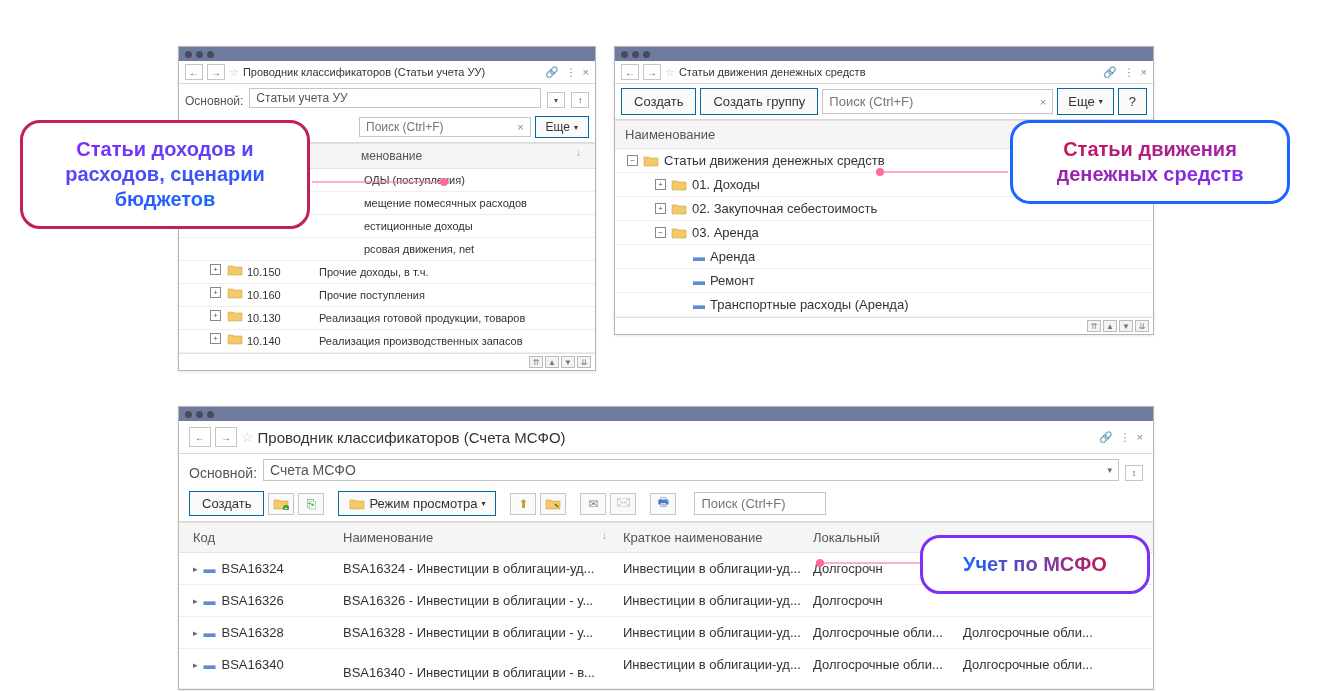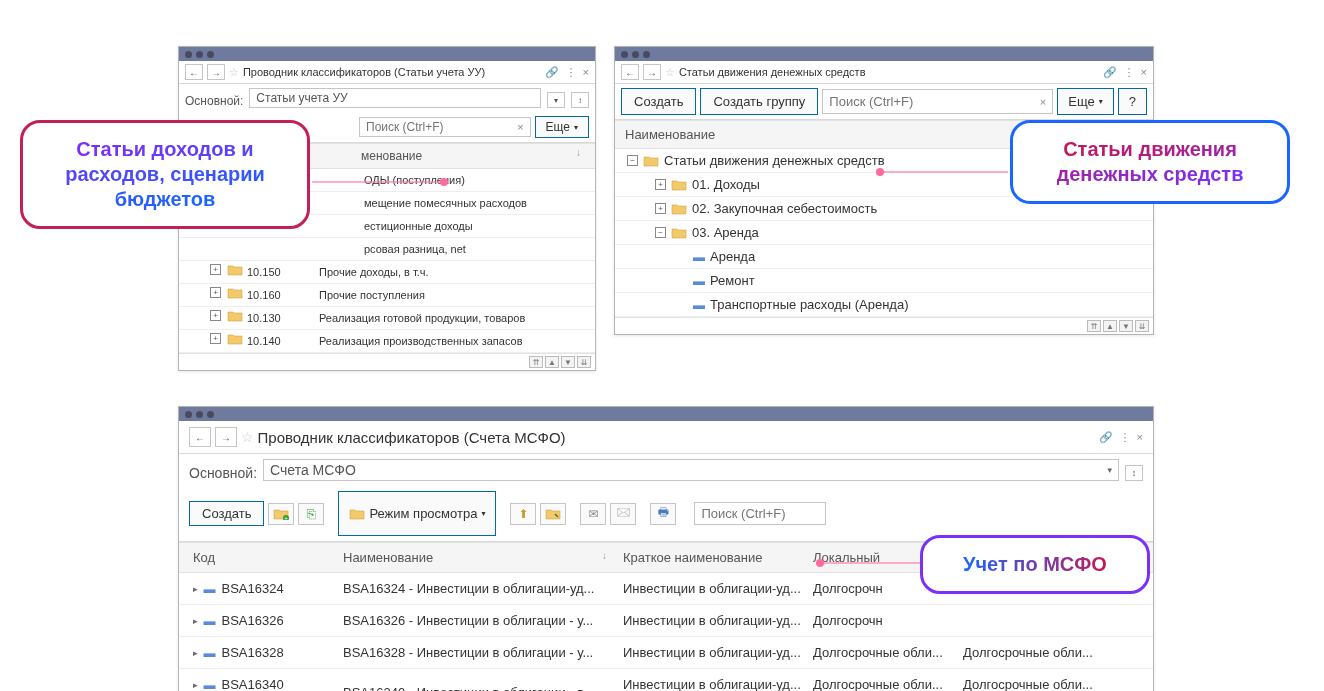--- a/index.html
+++ b/index.html
@@ -224,21 +224,21 @@
       <div class="row">
       <span style="width:175px;"></span>
       <span class="cell" style="font-size:11px;">мещение помесячных расходов</span>
       </div>
       <div class="row">
       <span style="width:175px;"></span>
       <span class="cell" style="font-size:11px;">естиционные доходы</span>
       </div>
       <div class="row">
       <span style="width:175px;"></span>
-      <span class="cell" style="font-size:11px;">рсовая разница, net</span>
+      <span class="cell" style="font-size:11px;">рсовая движения, net</span>
       </div>
       <div class="row">
       <span style="width:42px; display:flex; justify-content:flex-end; padding-right:6px;">
         <span class="exp">+</span>
       </span>
       <svg width="16" height="12">
           <path class="folder-svg" d="M1 2h5l1 1h8v8H1z"></path>
         </svg>
       <span class="cell" style="width:56px; font-size:11px;">10.150</span>
       <span class="cell" style="font-size:11px; padding-left:20px;">Прочие доходы, в т.ч.</span>
@@ -401,21 +401,21 @@
     <span class="btn" style="padding:4px 12px; font-size:13px;">Создать</span>
     <span class="iconbtn">
         <svg width="16" height="12">
           <path class="folder-svg" d="M1 2h5l1 1h8v8H1z"></path>
           <circle cx="13" cy="10" r="3" fill="#3a9b3a"></circle>
           <text x="13" y="12" font-size="6" fill="#fff" text-anchor="middle">+</text>
         </svg>
       </span>
     <span class="iconbtn" style="color:#3a9b3a;">⎘</span>
     <span style="width:6px;"></span>
-    <span class="btn" style="padding:14px 10px; font-size:13px;">
+    <span class="btn" style="padding:4px 10px; font-size:13px;">
       <svg width="16" height="12">
           <path class="folder-svg" d="M1 2h5l1 1h8v8H1z"></path>
         </svg>
       <span>Режим просмотра</span>
       <span style="font-size:8px;">▾</span>
     </span>
     <span style="width:6px;"></span>
     <span class="iconbtn" style="color:#c79a2a;">⬆</span>
     <span class="iconbtn">
         <svg width="16" height="12">

